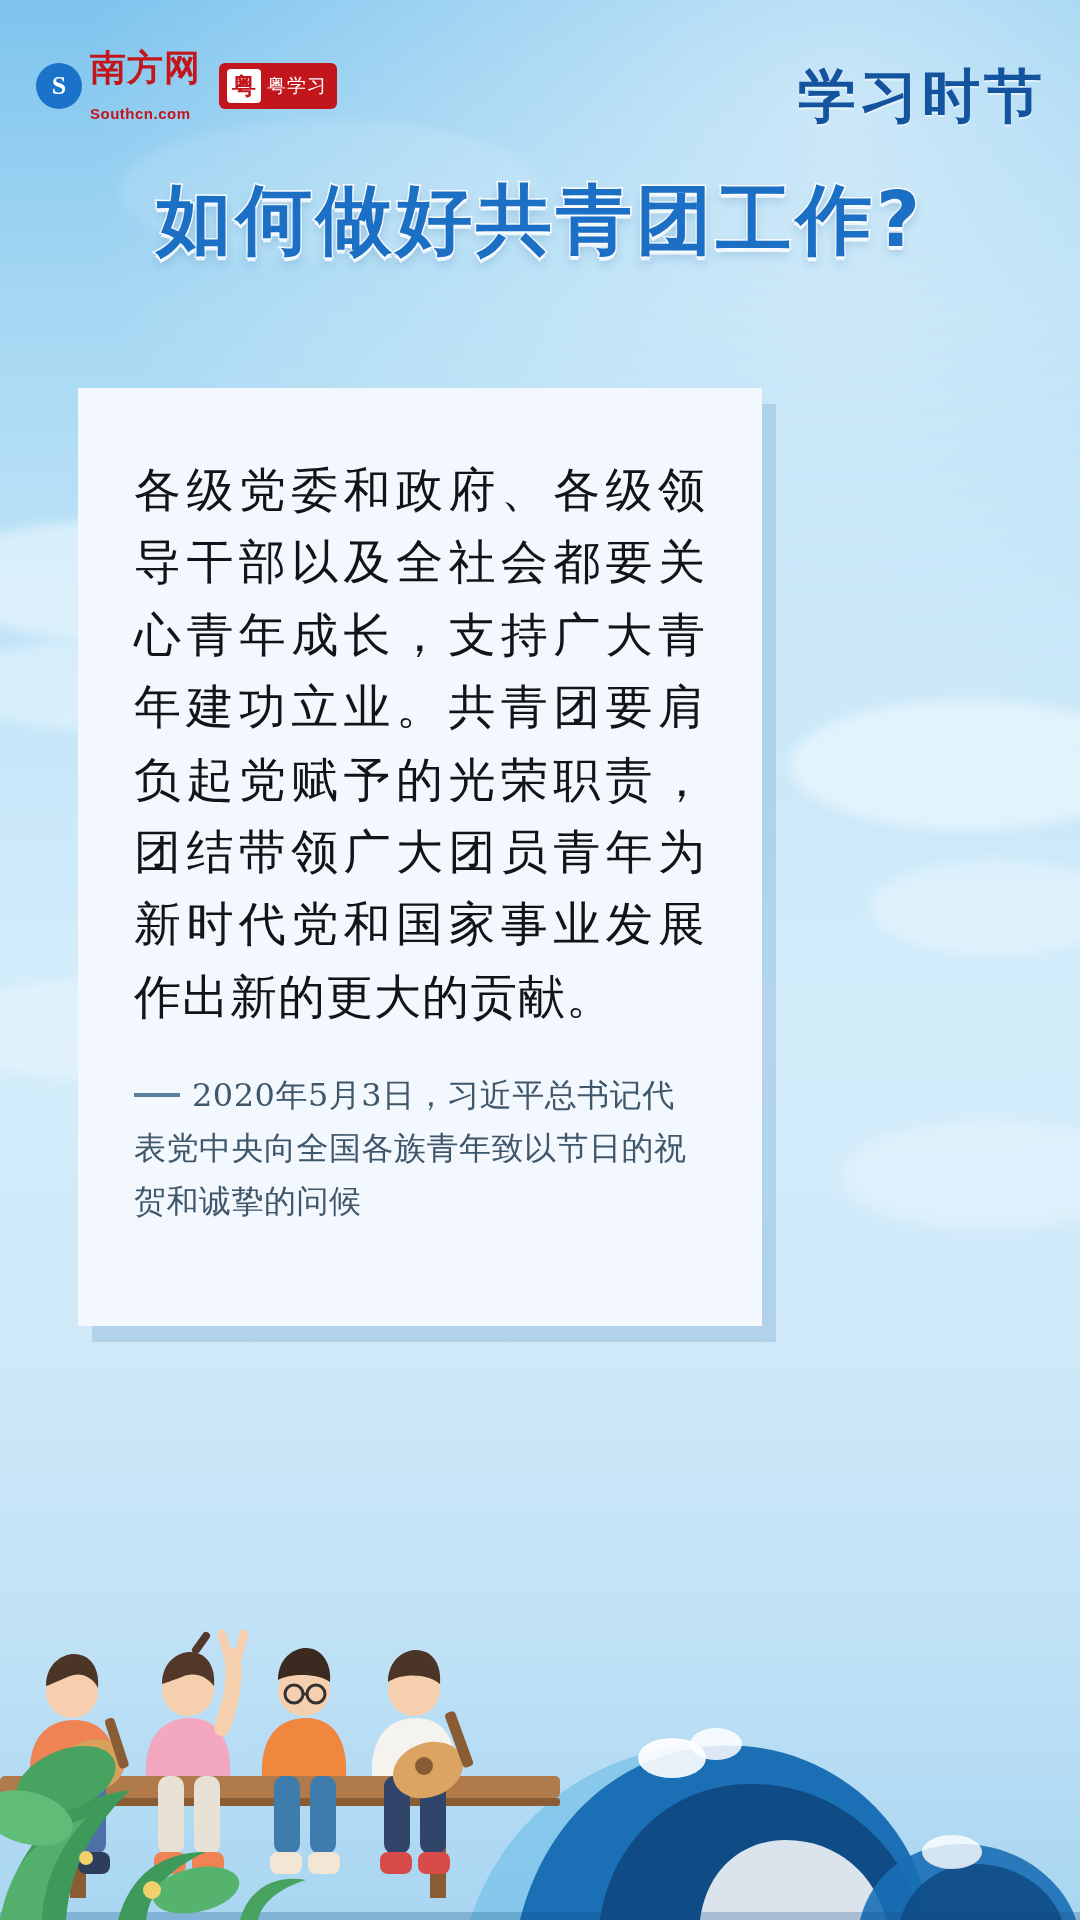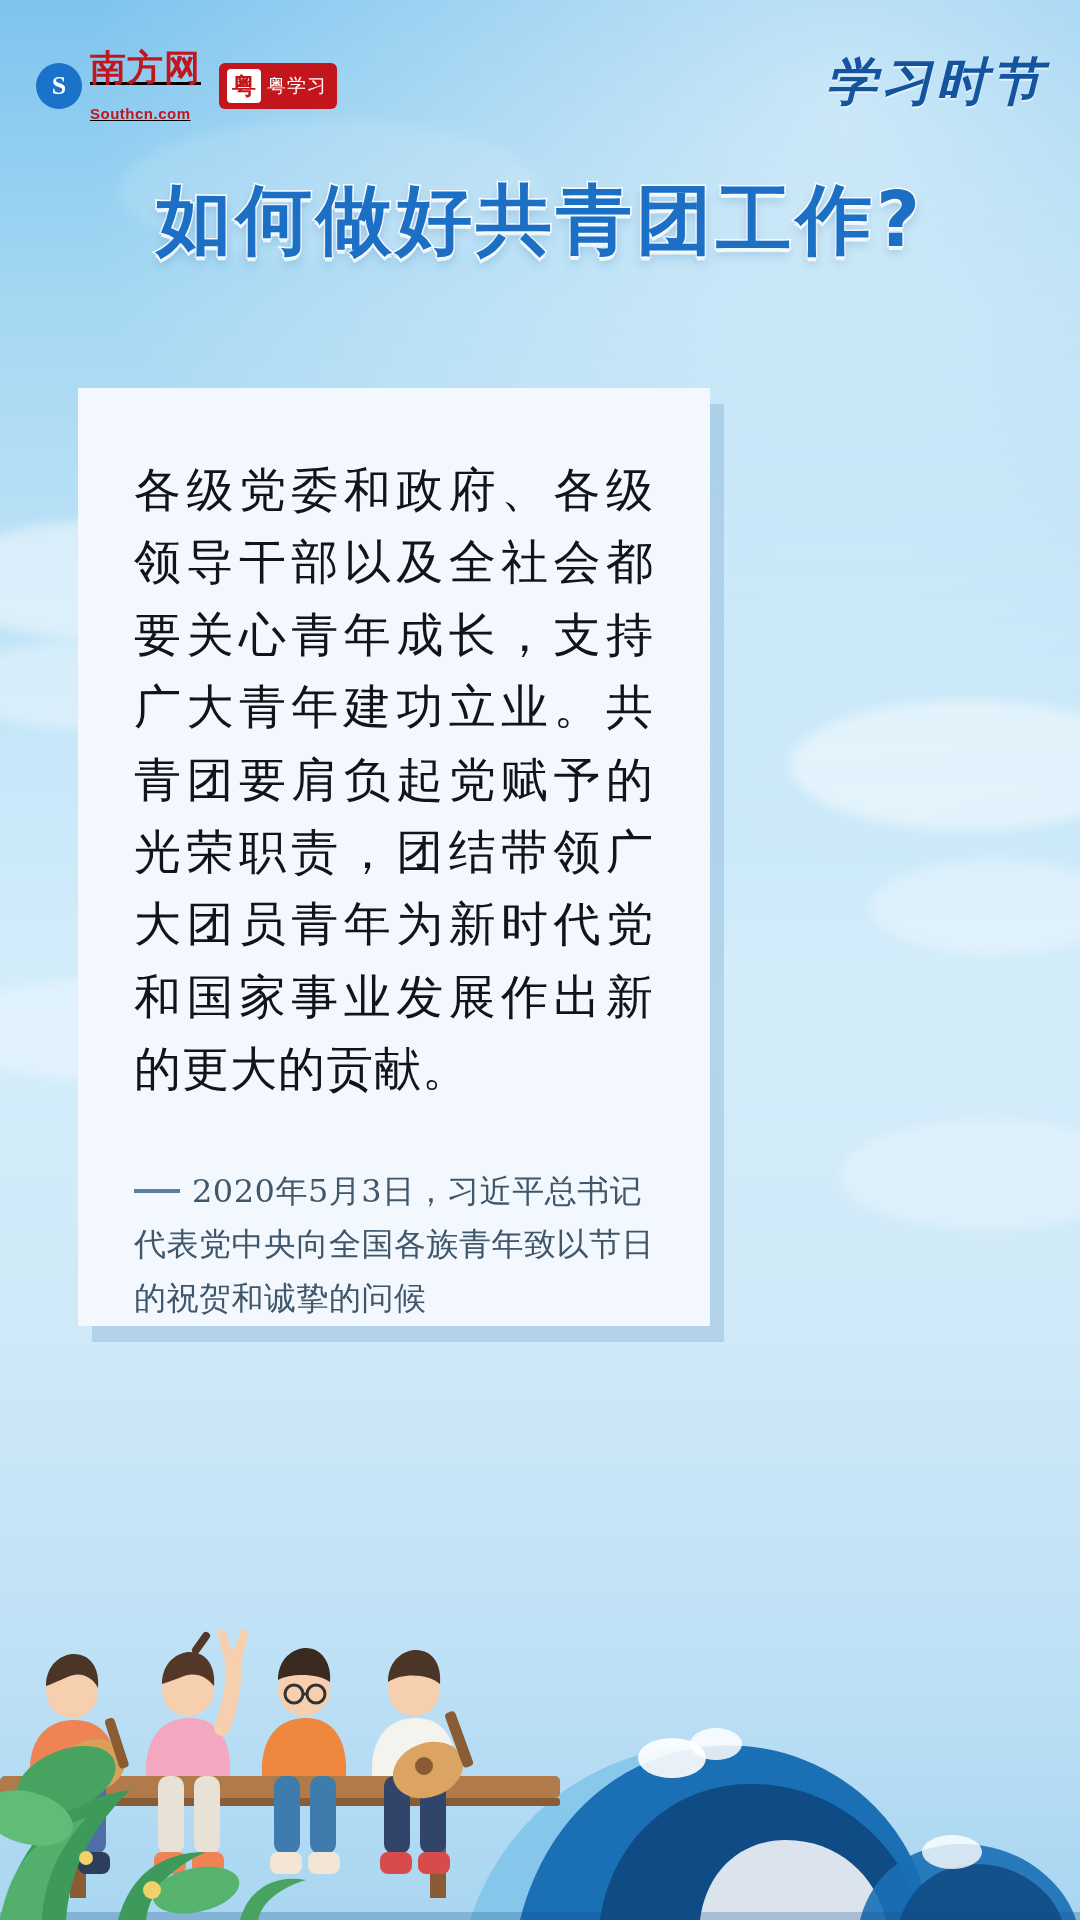--- a/index.html
+++ b/index.html
@@ -63,21 +63,21 @@
   .sc-mark {
     width: 46px; height: 46px;
     border-radius: 50%;
     background: #1a73c8;
     display: flex; align-items: center; justify-content: center;
     color: #fff;
     font-size: 26px;
     font-weight: bold;
     font-family: "Liberation Serif", serif;
   }
-  .sc-text { line-height: 1; text-decoration: underline; }
+  .sc-text { line-height: 1; }
   .sc-cn {
     font-size: 36px;
     font-weight: bold;
     color: #c3161c;
     font-family: "DejaVu Sans", sans-serif;
     letter-spacing: 1px;
   }
   .sc-en {
     margin-top: 20px;
     font-size: 15px;
@@ -107,28 +107,27 @@
     color: #fff;
     font-size: 19px;
     font-weight: normal;
     letter-spacing: 1px;
     font-family: "DejaVu Sans", sans-serif;
   }
 
   .series-title {
     position: absolute;
     right: 34px;
-    top: 4px;
-    font-size: 51px;
+    top: 14px;
+    font-size: 58px;
     font-weight: bold;
     color: #14539e;
     letter-spacing: 4px;
     font-family: "DejaVu Sans", sans-serif;
     text-shadow: 0 2px 0 rgba(255,255,255,.55);
-    font-style: italic;
   }
 
   
   .title-block {
     position: absolute;
     top: 176px;
     left: 0;
     width: 1080px;
     text-align: center;
   }
@@ -142,38 +141,38 @@
     -webkit-text-stroke: 3px #ffffff;
     paint-order: stroke fill;
     text-shadow: 0 4px 0 rgba(255,255,255,0.8), 0 7px 10px rgba(40,110,170,0.25);
   }
 
   
   .card {
     position: absolute;
     left: 78px;
     top: 388px;
-    width: 632px;
+    width: 684px;
     height: 938px;
     background: #f2f8fd;
     box-shadow: 14px 16px 0 rgba(120,170,205,0.35);
   }
   .card-inner {
     padding: 66px 56px 0 56px;
   }
   .quote {
     font-family: "DejaVu Serif", "Liberation Serif", serif;
     font-size: 47px;
     line-height: 1.54;
     color: #111418;
     letter-spacing: 1px;
     text-align: justify;
   }
   .attribution {
-    margin-top: 60px;
+    margin-top: 36px;
     font-family: "DejaVu Serif", "Liberation Serif", serif;
     font-size: 32px;
     line-height: 1.66;
     color: #3f566b;
     letter-spacing: .5px;
   }
   .attr-dash {
     display: inline-block;
     width: 46px;
     height: 4px;

